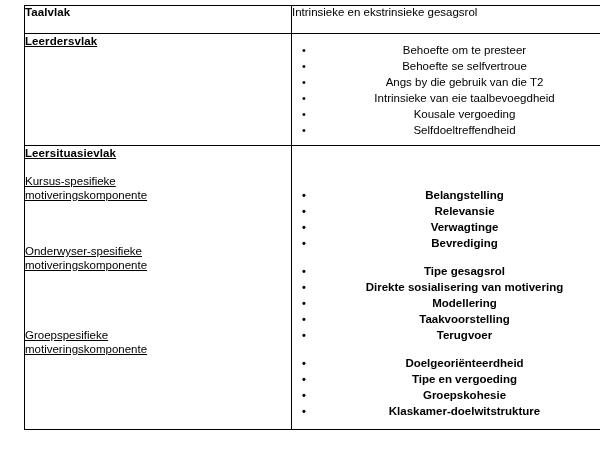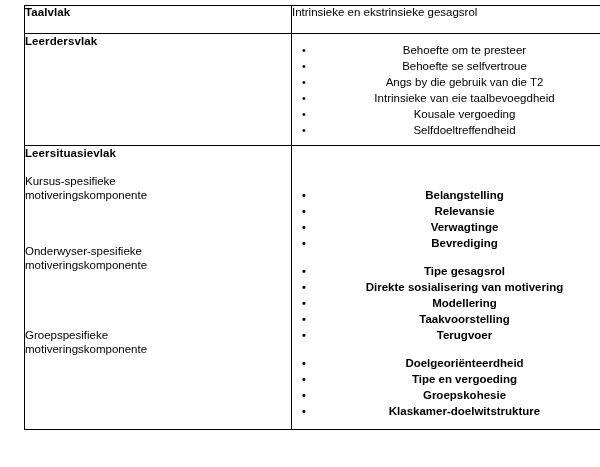--- a/index.html
+++ b/index.html
@@ -58,20 +58,21 @@
     font-size: 11.5px;
     padding: 7px 0 0 10px;
     line-height: 13px;
   }
 
   
   .cell-left {
     font-size: 11.5px;
     line-height: 14px;
     padding: 9px 8px 8px 9px;
+    text-decoration: underline;
   }
   .section-title {
     font-weight: bold;
     letter-spacing: 0.1px;
     display: block;
   }
   .group-label {
     display: block;
     font-weight: normal;
   }

